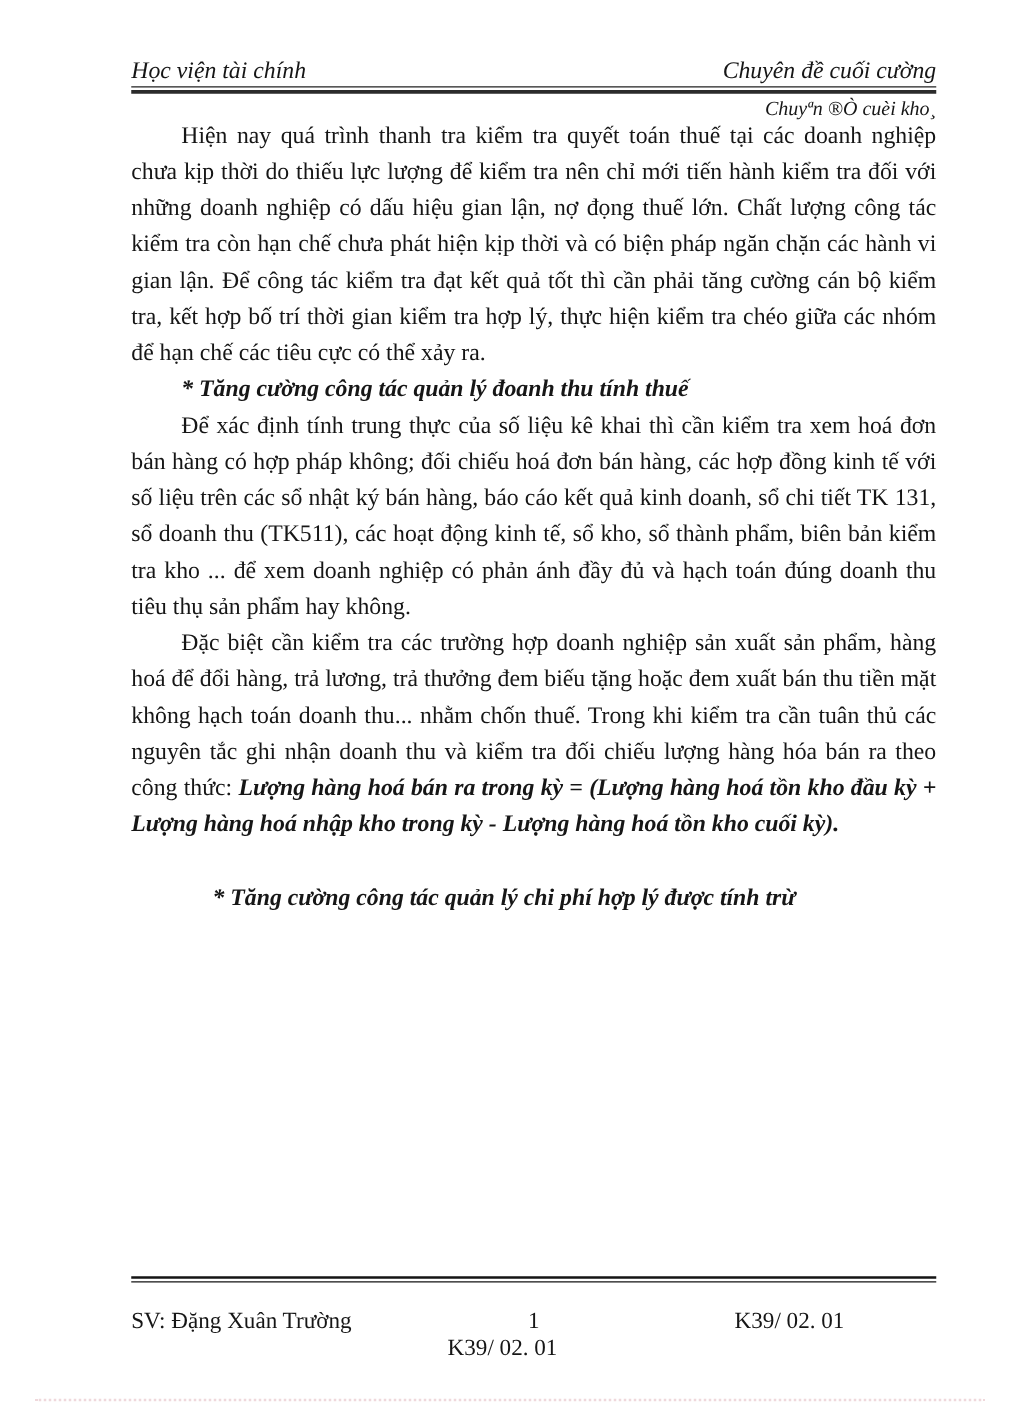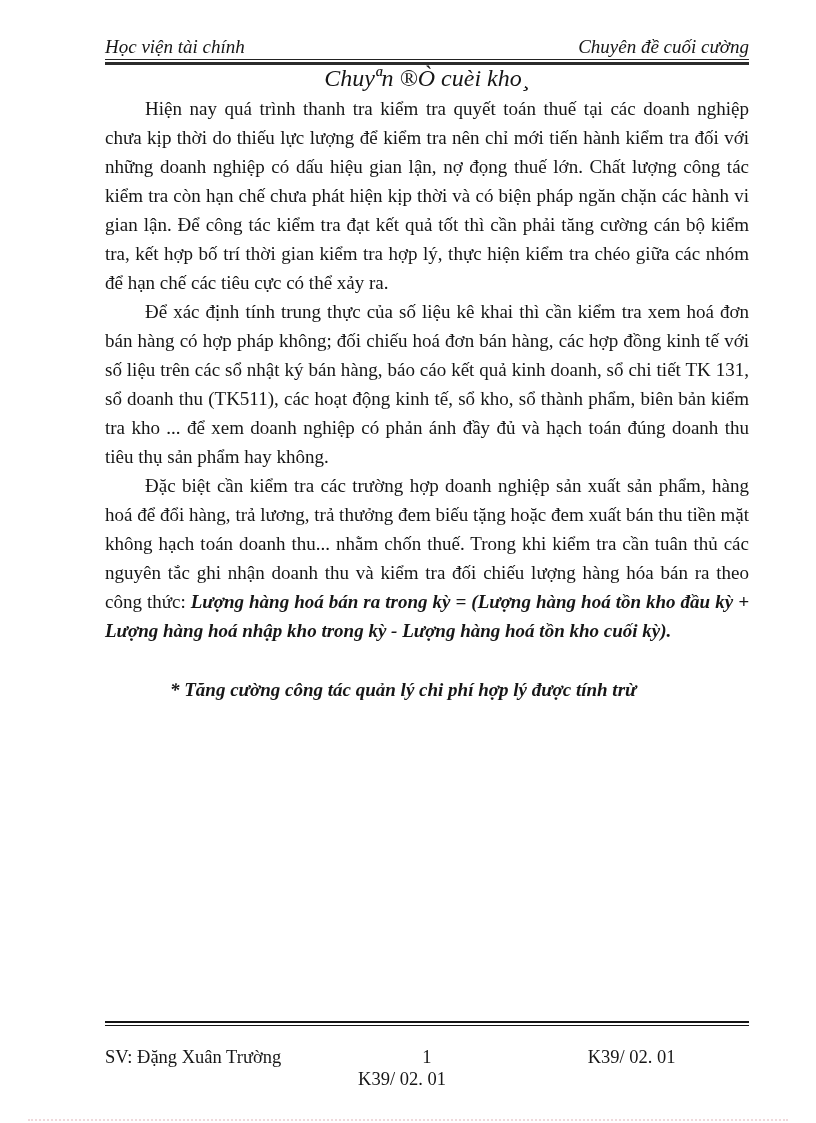--- a/index.html
+++ b/index.html
@@ -9,41 +9,41 @@
     height: 1123px;
     background: #ffffff;
     overflow: hidden;
     font-family: "Liberation Serif", serif;
     color: #161616;
   }
   
   .header {
     position: absolute;
     left: 105px;
-    top: 36px;
+    top: 46px;
     width: 644px;
   }
   .header-titles {
     display: flex;
     justify-content: space-between;
     font-style: italic;
     font-size: 19px;
     line-height: 22px;
     padding-bottom: 1px;
     border-bottom: 1px solid #222222;
   }
   .header-rule {
     height: 3px;
     background: #2b2b2b;
     margin-top: 2px;
   }
   .header-subtitle {
-    text-align: center;
+    text-align: right;
     font-style: italic;
-    font-size: 24px;
+    font-size: 16px;
     line-height: 24px;
     margin-top: 1px;
   }
   
   .body-text {
     position: absolute;
     left: 105px;
     top: 94px;
     width: 644px;
     font-size: 19px;
@@ -97,20 +97,21 @@
     <div class="header-titles">
       <span>Học viện tài chính</span>
       <span>Chuyên đề cuối cường</span>
     </div>
     <div class="header-rule"></div>
     <div class="header-subtitle">Chuyªn ®Ò cuèi kho¸</div>
   </div>
 
   <div class="body-text">
     <p>Hiện nay quá trình thanh tra kiểm tra quyết toán thuế tại các doanh nghiệp chưa kịp thời do thiếu lực lượng để kiểm tra nên chỉ mới tiến hành kiểm tra đối với những doanh nghiệp có dấu hiệu gian lận, nợ đọng thuế lớn. Chất lượng công tác kiểm tra còn hạn chế chưa phát hiện kịp thời và có biện pháp ngăn chặn các hành vi gian lận. Để công tác kiểm tra đạt kết quả tốt thì cần phải tăng cường cán bộ kiểm tra, kết hợp bố trí thời gian kiểm tra hợp lý, thực hiện kiểm tra chéo giữa các nhóm để hạn chế các tiêu cực có thể xảy ra.</p>
+    <p class="section-heading">* Tăng cường công tác quản lý đoanh thu tính thuế</p>
     <p>Để xác định tính trung thực của số liệu kê khai thì cần kiểm tra xem hoá đơn bán hàng có hợp pháp không; đối chiếu hoá đơn bán hàng, các hợp đồng kinh tế với số liệu trên các sổ nhật ký bán hàng, báo cáo kết quả kinh doanh, sổ chi tiết TK 131, sổ doanh thu (TK511), các hoạt động kinh tế, sổ kho, sổ thành phẩm, biên bản kiểm tra kho ... để xem doanh nghiệp có phản ánh đầy đủ và hạch toán đúng doanh thu tiêu thụ sản phẩm hay không.</p>
     <p><span>Đặc biệt cần kiểm tra các trường hợp doanh nghiệp sản xuất sản phẩm, hàng hoá để đổi hàng, trả lương, trả thưởng đem biếu tặng hoặc đem xuất bán thu tiền mặt không hạch toán doanh thu... nhằm chốn thuế. Trong khi kiểm tra cần tuân thủ các nguyên tắc ghi nhận doanh thu và kiểm tra đối chiếu lượng hàng hóa bán ra theo công thức: </span><span class="formula">Lượng hàng hoá bán ra trong kỳ = (Lượng hàng hoá tồn kho đầu kỳ + Lượng hàng hoá nhập kho trong kỳ - Lượng hàng hoá tồn kho cuối kỳ).</span></p>
     <p class="section-heading indented">* Tăng cường công tác quản lý chi phí hợp lý được tính trừ</p>
   </div>
 
   <div class="footer">
     <div class="footer-rule-top"></div>
     <div class="footer-rule-bottom"></div>
     <div class="footer-row">
       <span class="footer-left">SV: Đặng Xuân Trường</span>

